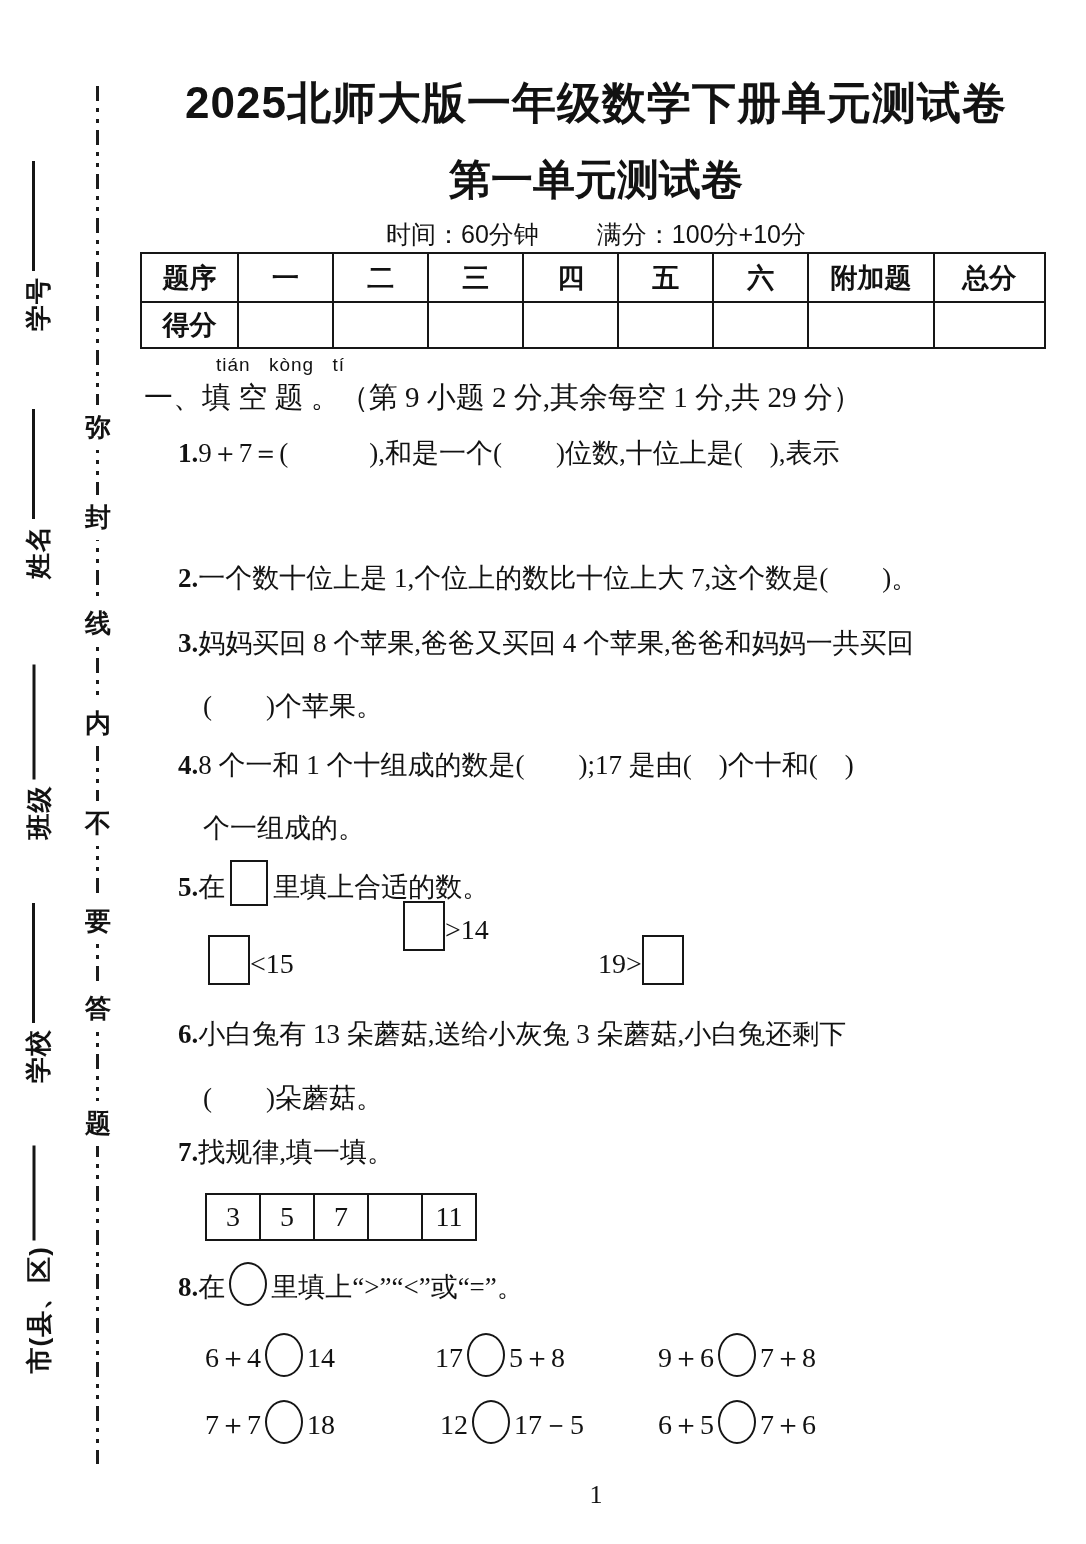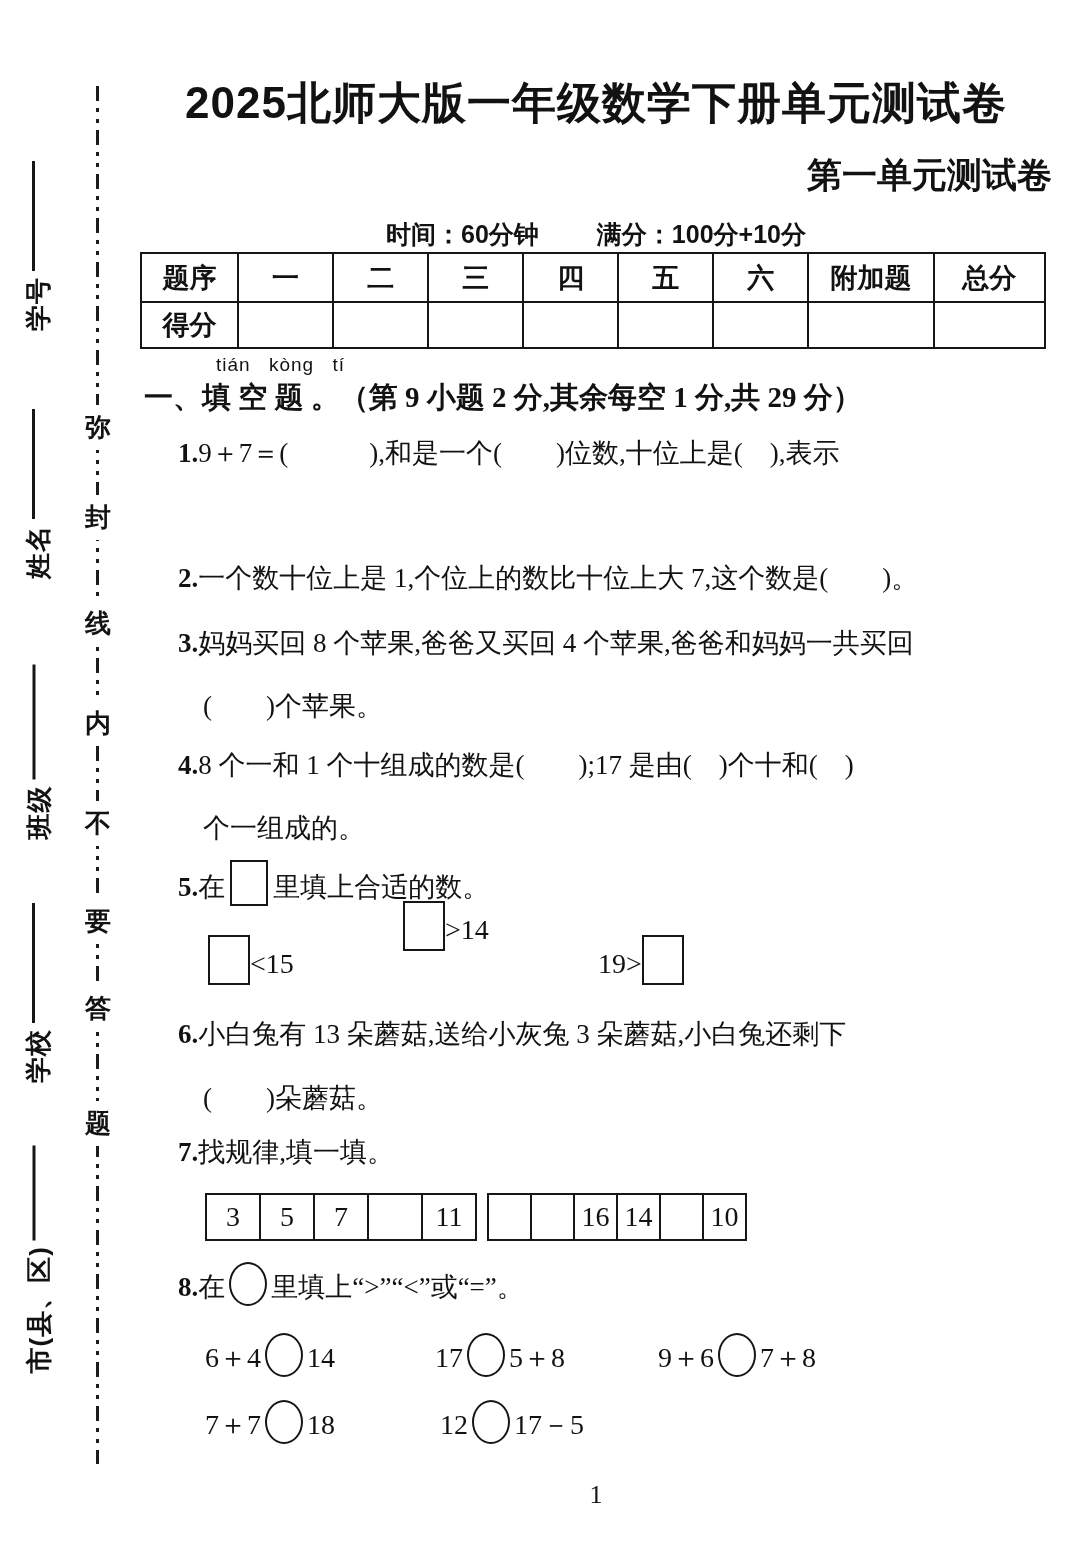--- a/index.html
+++ b/index.html
@@ -28,27 +28,27 @@
   }
   .side-label{font-size:26px; font-weight:600; white-space:nowrap; letter-spacing:1px;}
   .side-line{flex:1; min-width:95px; border-bottom:3px solid #161616; margin:0 0 10px 6px;}
   
   .title{
     position:absolute; left:140px; top:74px; width:912px; text-align:center;
     font-size:44px; font-weight:900; letter-spacing:1px;
     font-family:"Liberation Sans","DejaVu Sans",sans-serif;
   }
   .subtitle{
-    position:absolute; left:140px; top:152px; width:912px; text-align:right;
-    font-size:35px; font-weight:900;
+    position:absolute; left:140px; top:152px; width:912px; text-align:center;
+    font-size:42px; font-weight:900;
     font-family:"Liberation Sans","DejaVu Sans",sans-serif;
   }
   .meta{
     position:absolute; left:140px; top:218px; width:912px; text-align:center;
-    font-size:25px; font-weight:700;
+    font-size:25px; font-weight:400;
     font-family:"Liberation Sans","DejaVu Sans",sans-serif;
   }
   .meta .gap{display:inline-block; width:58px;}
   
   .score-table{
     position:absolute; left:140px; top:252px; width:906px;
     border-collapse:collapse; table-layout:fixed;
     font-family:"Liberation Sans","DejaVu Sans",sans-serif;
     border-radius:24px;
   }
@@ -58,21 +58,21 @@
   }
   .score-table tr:nth-child(1) td{height:47px;}
   .score-table tr:nth-child(2) td{height:44px;}
   
   .pinyin{
     position:absolute; left:188px; top:354px; font-size:19px;
     font-family:"Liberation Sans","DejaVu Sans",sans-serif;
     word-spacing:12px; letter-spacing:1px;margin-left:28px;
   }
   .sec-head{
-    position:absolute; left:144px; top:378px; font-size:29px; font-weight:700;
+    position:absolute; left:144px; top:378px; font-size:29px; font-weight:400;
     white-space:nowrap;
   }
   
   .qline{position:absolute; font-size:27px; white-space:nowrap; line-height:1.25;}
   .qnum{font-weight:700;}
   .fbox{
     display:inline-block; width:34px; height:42px; border:2.5px solid #161616;
     vertical-align:-10px; margin:0 5px; background:#fff;
   }
   .bigbox{
@@ -231,32 +231,20 @@
     <tbody>
         <tr>
       <td>3</td>
       <td>5</td>
       <td>7</td>
       <td></td>
       <td>11</td>
     </tr>
   </tbody>
     </table>
-  <table class="seq-table t2" style="left:487px; top:1193px">
-    <tbody>
-        <tr>
-      <td></td>
-      <td></td>
-      <td>16</td>
-      <td>14</td>
-      <td></td>
-      <td>10</td>
-    </tr>
-  </tbody>
-    </table>
 
   <div class="qline" style="left:178px; top:1262px">
     <span class="qnum">8.</span><span>在</span><span class="circle"></span><span>里填上“&gt;”“&lt;”或“=”。</span>
   </div>
 
   <div class="qline cmp" style="left:205px; top:1333px">
     <span>6＋4</span><span class="circle"></span><span>14</span>
   </div>
   <div class="qline cmp" style="left:435px; top:1333px">
     <span>17</span><span class="circle"></span><span>5＋8</span>
@@ -264,16 +252,19 @@
   <div class="qline cmp" style="left:658px; top:1333px">
     <span>9＋6</span><span class="circle"></span><span>7＋8</span>
   </div>
 
   <div class="qline cmp" style="left:205px; top:1400px">
     <span>7＋7</span><span class="circle"></span><span>18</span>
   </div>
   <div class="qline cmp" style="left:440px; top:1400px">
     <span>12</span><span class="circle"></span><span>17－5</span>
   </div>
+  <div class="qline cmp" style="left:658px; top:1400px">
+    <span>6＋5</span><span class="circle"></span><span>7＋6</span>
+  </div>
 
   <div class="pageno">1</div>
 
 </div>
 
 </body></html>

